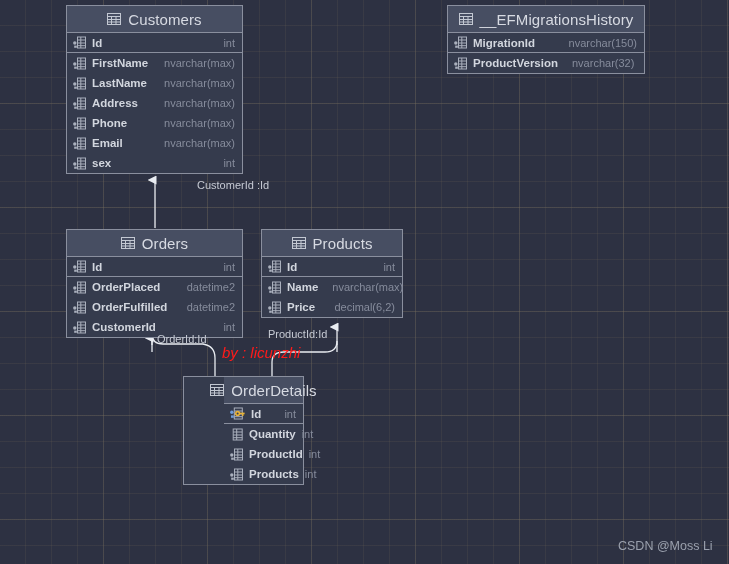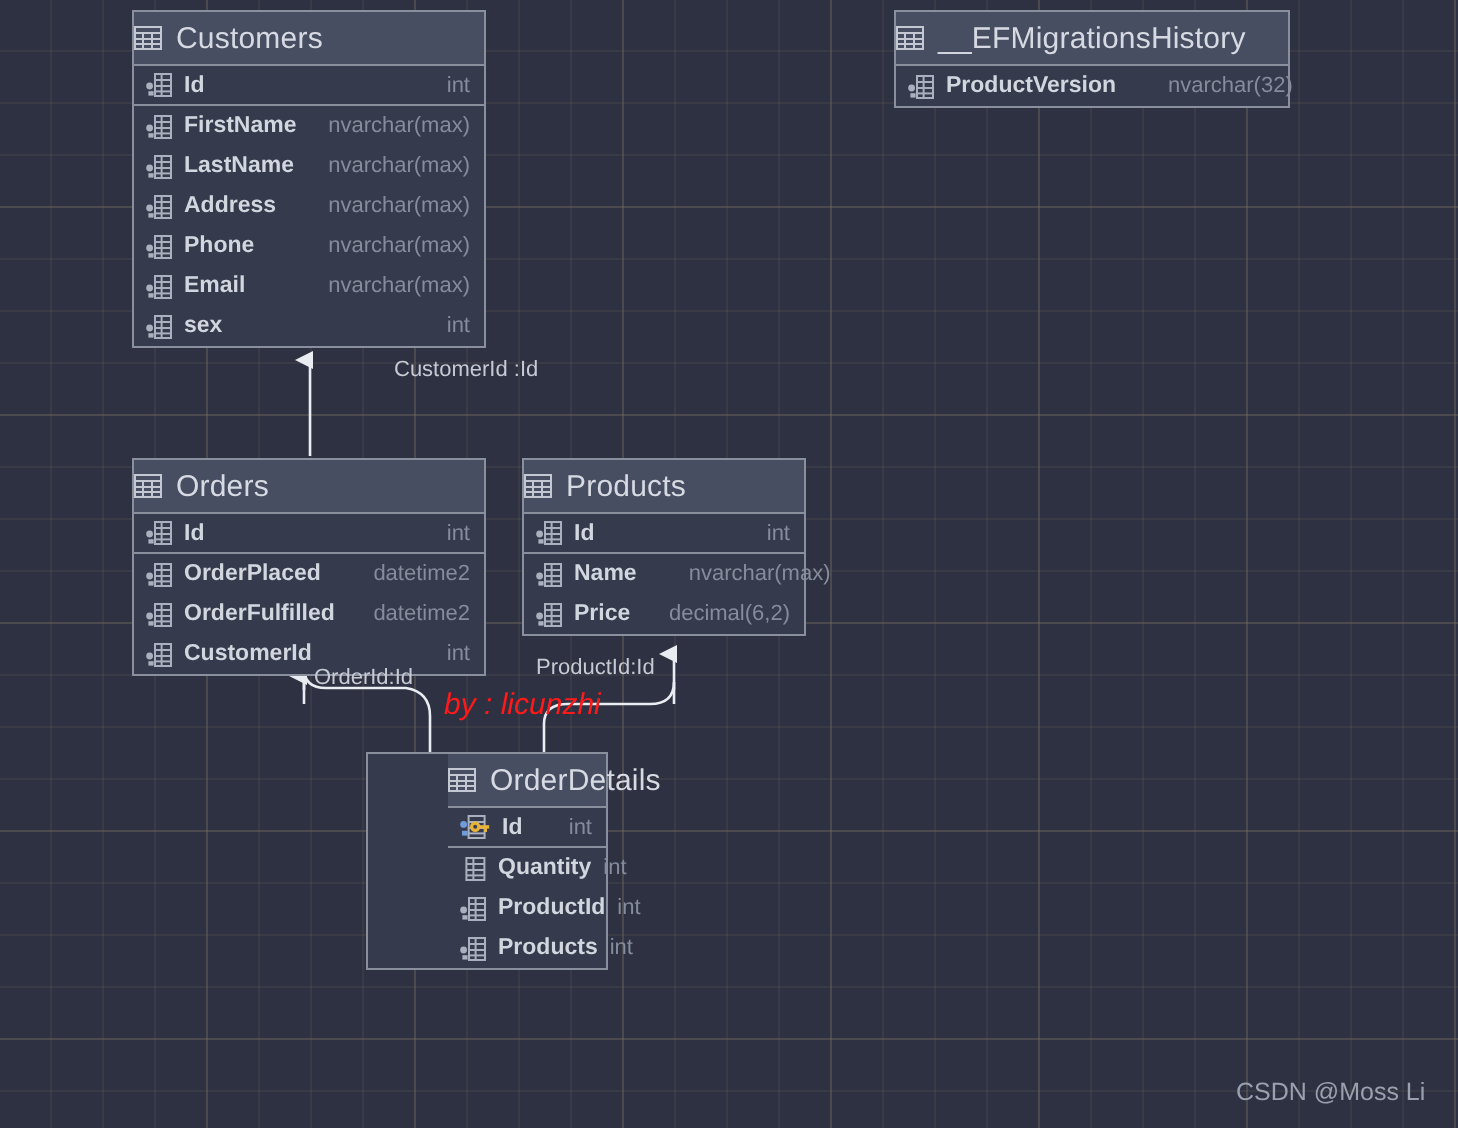--- a/index.html
+++ b/index.html
@@ -42,21 +42,21 @@
     background: #353b4d;
     z-index: 5;
   }
   .table-header {
     background: #474e62;
     color: #d7dae2;
     font-size: 15px;
     height: 26px;
     display: flex;
     align-items: center;
-    justify-content: flex-start;
+    justify-content: center;
     gap: 7px;
     border-bottom: 1px solid #8a8f9e;
     white-space: nowrap;
   }
   .table-header .tname { letter-spacing: .1px; }
 
   .col-row {
     height: 20px;
     display: flex;
     align-items: center;
@@ -70,21 +70,21 @@
     font-size: 11.5px;
     font-weight: bold;
     color: #d2d6de;
   }
   .col-type {
     font-size: 11px;
     color: #868c9c;
     margin-left: auto;
     font-weight: normal;
   }
-  .col-type.tight { margin-left: 20px; }
+  .col-type.tight { margin-left: 8px; }
 
   
   .ico { flex: none; display: block; }
 
   
   .rel-label {
     position: absolute;
     font-size: 11px;
     color: #c6cad3;
     white-space: nowrap;
@@ -249,20 +249,33 @@
         <rect x="0.5" y="0.5" width="13" height="11" fill="none" stroke="#c3c8d2"></rect>
         <line x1="0.5" y1="3.5" x2="13.5" y2="3.5" stroke="#c3c8d2"></line>
         <line x1="0.5" y1="6.5" x2="13.5" y2="6.5" stroke="#c3c8d2"></line>
         <line x1="0.5" y1="9.0" x2="13.5" y2="9.0" stroke="#c3c8d2"></line>
         <line x1="4.5" y1="3.5" x2="4.5" y2="11.5" stroke="#c3c8d2"></line>
         <line x1="9.0" y1="3.5" x2="9.0" y2="11.5" stroke="#c3c8d2"></line>
       </svg>
       <span class="tname">__EFMigrationsHistory</span>
     </div>
 
+    <div class="col-row pk-divider">
+      <svg class="ico" width="13" height="13" viewBox="0 0 13 13">
+        <circle cx="1.8" cy="7" r="1.7" fill="#aab0bd"></circle>
+          <rect x="1.2" y="9.6" width="2.6" height="2.2" fill="#aab0bd"></rect>
+        <rect x="4.5" y="1" width="8" height="11" fill="none" stroke="#aab0bd"></rect>
+        <line x1="4.5" y1="4" x2="12.5" y2="4" stroke="#aab0bd"></line>
+          <line x1="4.5" y1="7" x2="12.5" y2="7" stroke="#aab0bd"></line>
+        <line x1="4.5" y1="9.7" x2="12.5" y2="9.7" stroke="#aab0bd"></line>
+          <line x1="7.8" y1="1" x2="7.8" y2="12" stroke="#aab0bd"></line>
+      </svg>
+      <span class="col-name">MigrationId</span>
+      <span class="col-type">nvarchar(150)</span>
+    </div>
 
     <div class="col-row">
       <svg class="ico" width="13" height="13" viewBox="0 0 13 13">
         <circle cx="1.8" cy="7" r="1.7" fill="#aab0bd"></circle>
           <rect x="1.2" y="9.6" width="2.6" height="2.2" fill="#aab0bd"></rect>
         <rect x="4.5" y="1" width="8" height="11" fill="none" stroke="#aab0bd"></rect>
         <line x1="4.5" y1="4" x2="12.5" y2="4" stroke="#aab0bd"></line>
           <line x1="4.5" y1="7" x2="12.5" y2="7" stroke="#aab0bd"></line>
         <line x1="4.5" y1="9.7" x2="12.5" y2="9.7" stroke="#aab0bd"></line>
           <line x1="7.8" y1="1" x2="7.8" y2="12" stroke="#aab0bd"></line>

